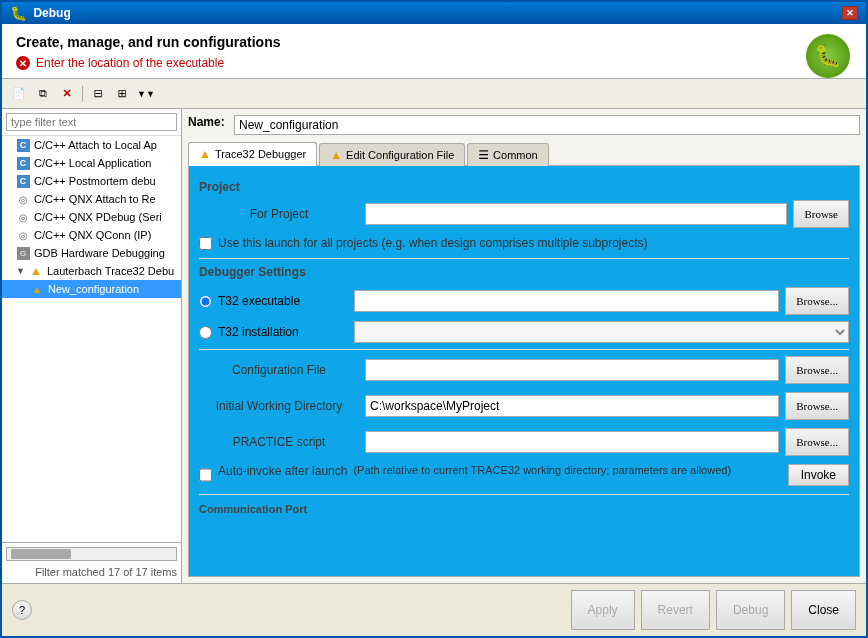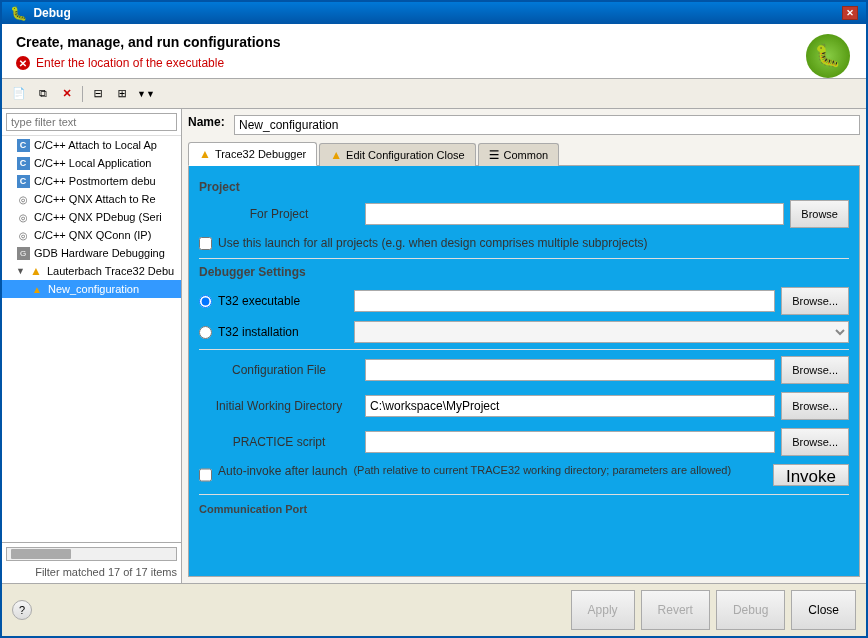--- a/index.html
+++ b/index.html
@@ -372,20 +372,21 @@
       color: #888;
     }
 
     .btn-browse {
       padding: 7px 10px;
       height: 28px;
       border: 1px solid #aaa;
       background: linear-gradient(to bottom, #f5f5f5, #ddd);
       cursor: pointer;
       font-size: 11px;
+      font-family: Liberation Serif, serif;
     }
 
     .checkbox-row {
       display: flex;
       align-items: center;
       gap: 6px;
       margin-bottom: 8px;
       margin-top: 4px;
     }
 
@@ -457,21 +458,21 @@
       color: #333;
       flex: 1;
     }
 
     .btn-invoke {
       padding: 2px 12px;
       height: 22px;
       border: 1px solid #aaa;
       background: linear-gradient(to bottom, #f5f5f5, #ddd);
       cursor: pointer;
-      font-size: 17px;
+      font-size: 12px;
     }
 
     
     .bottom-bar {
       padding: 6px 10px;
       background: #ece9d8;
       border-top: 1px solid #aaa;
       display: flex;
       align-items: center;
       justify-content: space-between;
@@ -640,21 +641,21 @@
         <input class="name-input" type="text" id="nameInput" value="New_configuration" style="">
       </div>
 
       <div class="tabs-bar">
         <div class="tab active">
           <span class="tab-icon" style="color:#e8a000;">▲</span>
           <span>Trace32 Debugger</span>
         </div>
         <div class="tab">
           <span class="tab-icon" style="color:#e8a000;">▲</span>
-          <span>Edit Configuration Close</span>
+          <span>Edit Configuration File</span>
         </div>
         <div class="tab">
           <span class="tab-icon">☰</span>
           <span>Common</span>
         </div>
       </div>
 
       <div class="config-content">
 
         <div class="section-label">Project</div>

